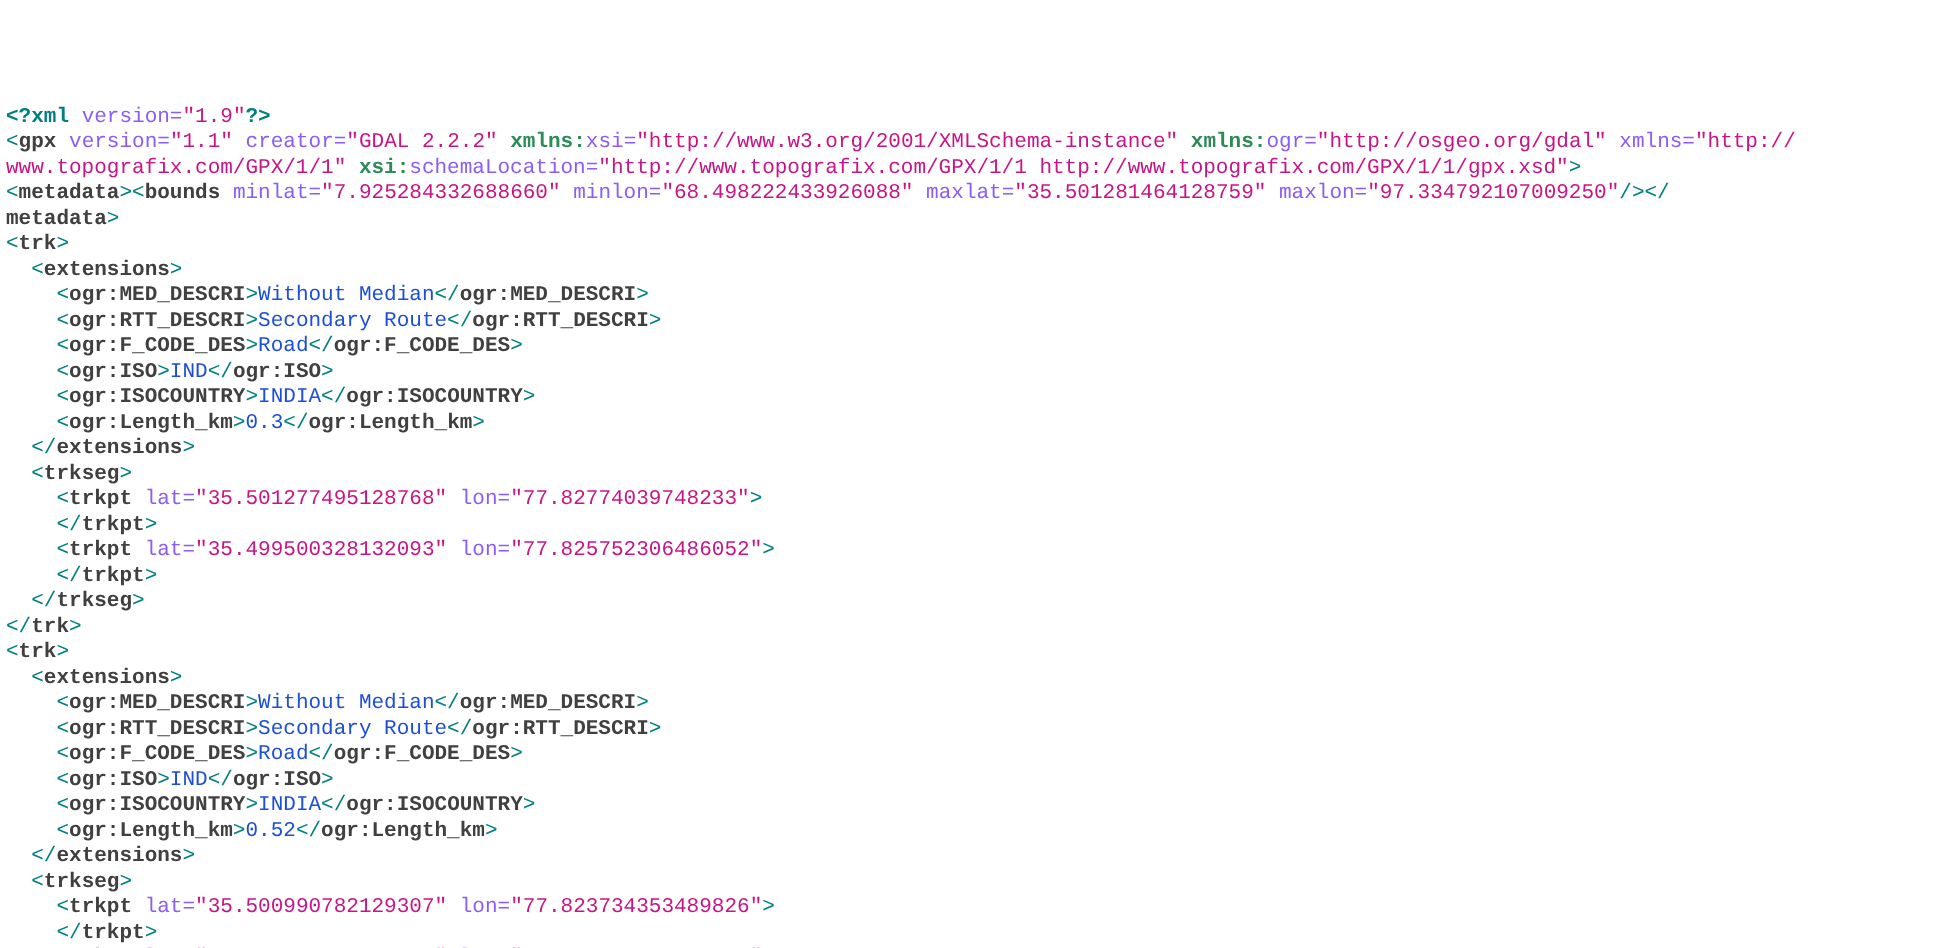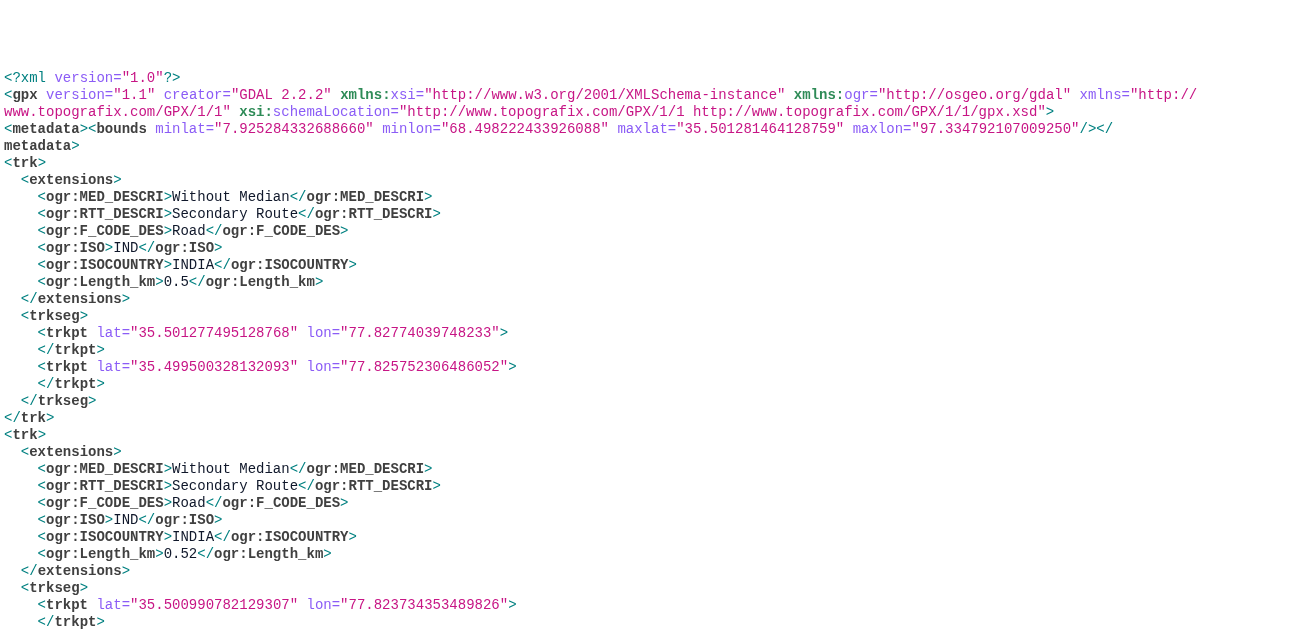--- a/index.html
+++ b/index.html
@@ -11,41 +11,41 @@
     background: #ffffff;
     color: #000000;
     white-space: pre;
     overflow-x: auto;
   }
   .tag { color: #008080; }
   .tagb { color: #404040; font-weight: bold; }
   .attr { color: #8b5cf6; }
   .attrb { color: #2e8b57; font-weight: bold; }
   .val { color: #c71585; }
-  .txt { color: #0f172a; }
-  .pi  { color: #008080; font-weight: normal; }
+  .txt { color: #1d4ed8; }
+  .pi  { color: #008080; font-weight: bold; }
 </style>
 </head>
 <body>
 
 
 
-<div><span class="pi">&lt;?xml </span><span class="attr">version=</span><span class="val">"<span>1.0</span>"</span><span class="pi">?&gt;</span>
+<div><span class="pi">&lt;?xml </span><span class="attr">version=</span><span class="val">"<span>1.9</span>"</span><span class="pi">?&gt;</span>
 <span class="tag">&lt;<span class="tagb">gpx</span> </span><span class="attr">version=</span><span class="val">"<span>1.1</span>"</span> <span class="attr">creator=</span><span class="val">"<span>GDAL 2.2.2</span>"</span> <span class="attrb">xmlns:</span><span class="attr">xsi=</span><span class="val">"<span>http://www.w3.org/2001/XMLSchema-instance</span>"</span> <span class="attrb">xmlns:</span><span class="attr">ogr=</span><span class="val">"<span>http://osgeo.org/gdal</span>"</span> <span class="attr">xmlns=</span><span class="val">"http://
 www.topografix.com/GPX/1/1"</span> <span class="attrb">xsi:</span><span class="attr">schemaLocation=</span><span class="val">"<span>http://www.topografix.com/GPX/1/1 http://www.topografix.com/GPX/1/1/gpx.xsd</span>"</span><span class="tag">&gt;</span>
 <span class="tag">&lt;<span class="tagb">metadata</span>&gt;&lt;<span class="tagb">bounds</span> </span><span class="attr">minlat=</span><span class="val">"<span>7.925284332688660</span>"</span> <span class="attr">minlon=</span><span class="val">"<span>68.498222433926088</span>"</span> <span class="attr">maxlat=</span><span class="val">"<span>35.501281464128759</span>"</span> <span class="attr">maxlon=</span><span class="val">"<span>97.334792107009250</span>"</span><span class="tag">/&gt;&lt;/
 <span class="tagb">metadata</span>&gt;</span>
 <span class="tag">&lt;<span class="tagb">trk</span>&gt;</span>
   <span class="tag">&lt;<span class="tagb">extensions</span>&gt;</span>
     <span class="tag">&lt;<span class="tagb">ogr:MED_DESCRI</span>&gt;</span><span class="txt">Without Median</span><span class="tag">&lt;/<span class="tagb">ogr:MED_DESCRI</span>&gt;</span>
     <span class="tag">&lt;<span class="tagb">ogr:RTT_DESCRI</span>&gt;</span><span class="txt">Secondary Route</span><span class="tag">&lt;/<span class="tagb">ogr:RTT_DESCRI</span>&gt;</span>
     <span class="tag">&lt;<span class="tagb">ogr:F_CODE_DES</span>&gt;</span><span class="txt">Road</span><span class="tag">&lt;/<span class="tagb">ogr:F_CODE_DES</span>&gt;</span>
     <span class="tag">&lt;<span class="tagb">ogr:ISO</span>&gt;</span><span class="txt">IND</span><span class="tag">&lt;/<span class="tagb">ogr:ISO</span>&gt;</span>
     <span class="tag">&lt;<span class="tagb">ogr:ISOCOUNTRY</span>&gt;</span><span class="txt">INDIA</span><span class="tag">&lt;/<span class="tagb">ogr:ISOCOUNTRY</span>&gt;</span>
-    <span class="tag">&lt;<span class="tagb">ogr:Length_km</span>&gt;</span><span class="txt">0.5</span><span class="tag">&lt;/<span class="tagb">ogr:Length_km</span>&gt;</span>
+    <span class="tag">&lt;<span class="tagb">ogr:Length_km</span>&gt;</span><span class="txt">0.3</span><span class="tag">&lt;/<span class="tagb">ogr:Length_km</span>&gt;</span>
   <span class="tag">&lt;/<span class="tagb">extensions</span>&gt;</span>
   <span class="tag">&lt;<span class="tagb">trkseg</span>&gt;</span>
     <span class="tag">&lt;<span class="tagb">trkpt</span> </span><span class="attr">lat=</span><span class="val">"<span>35.501277495128768</span>"</span> <span class="attr">lon=</span><span class="val">"<span>77.82774039748233</span>"</span><span class="tag">&gt;</span>
     <span class="tag">&lt;/<span class="tagb">trkpt</span>&gt;</span>
     <span class="tag">&lt;<span class="tagb">trkpt</span> </span><span class="attr">lat=</span><span class="val">"<span>35.499500328132093</span>"</span> <span class="attr">lon=</span><span class="val">"<span>77.825752306486052</span>"</span><span class="tag">&gt;</span>
     <span class="tag">&lt;/<span class="tagb">trkpt</span>&gt;</span>
   <span class="tag">&lt;/<span class="tagb">trkseg</span>&gt;</span>
 <span class="tag">&lt;/<span class="tagb">trk</span>&gt;</span>
 <span class="tag">&lt;<span class="tagb">trk</span>&gt;</span>
   <span class="tag">&lt;<span class="tagb">extensions</span>&gt;</span>

